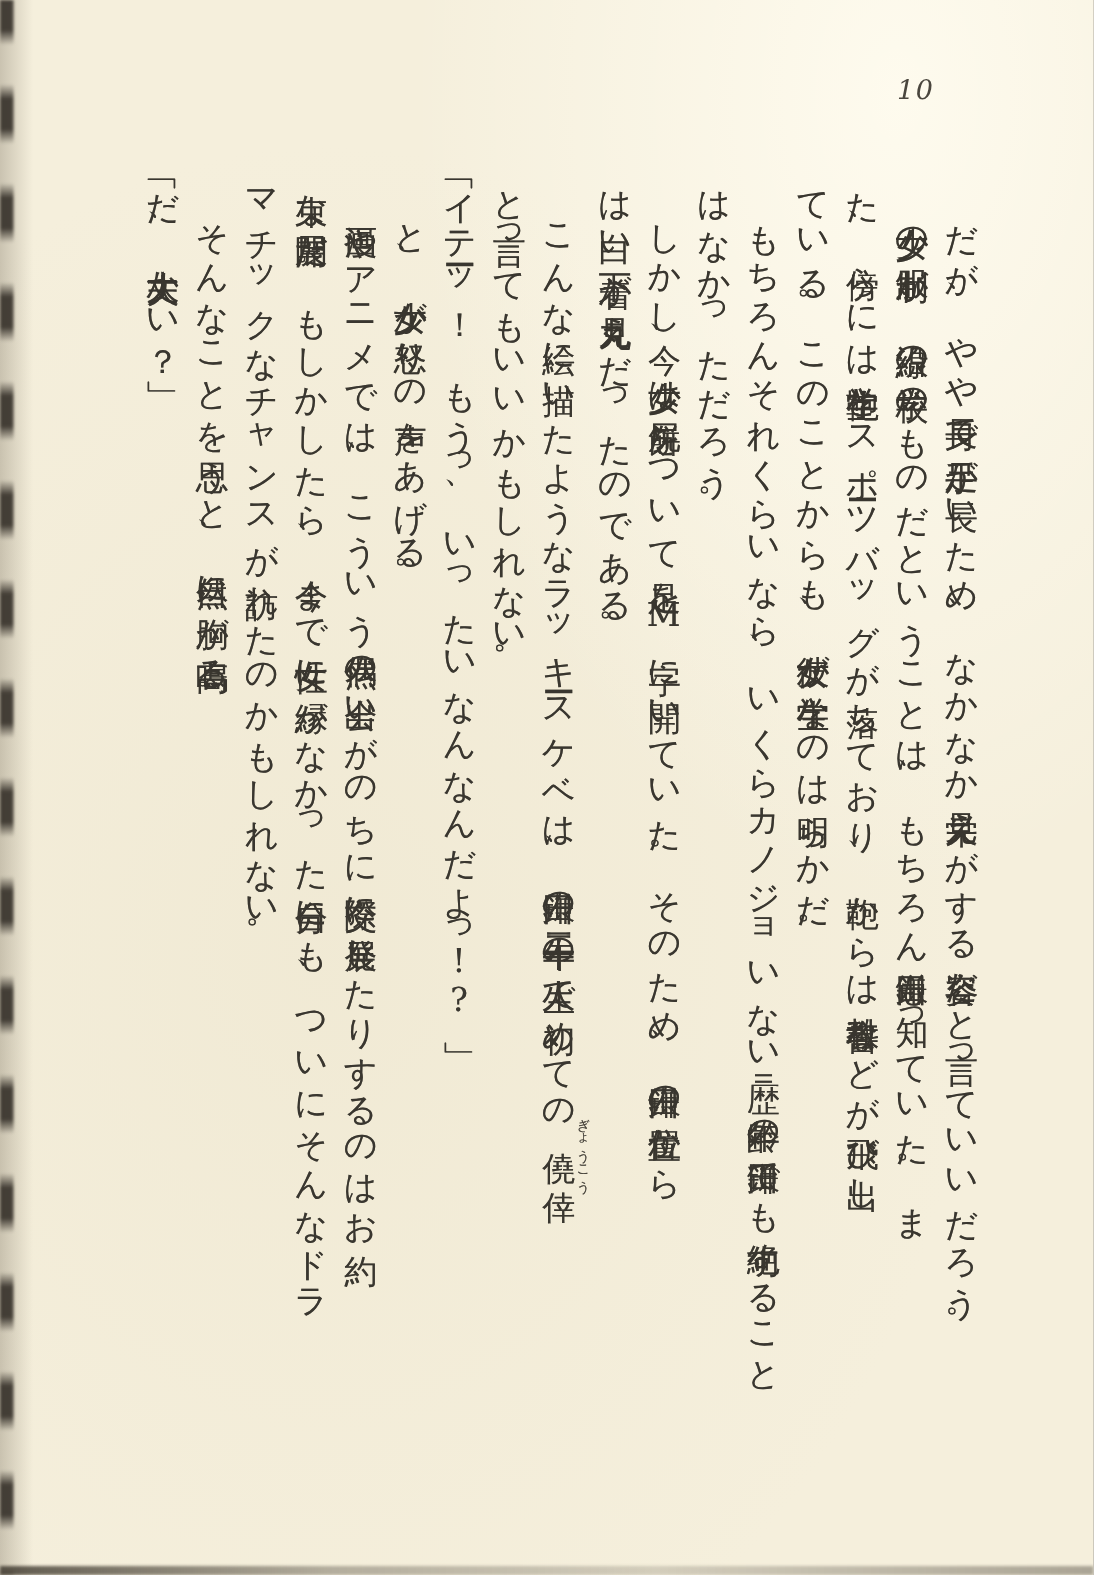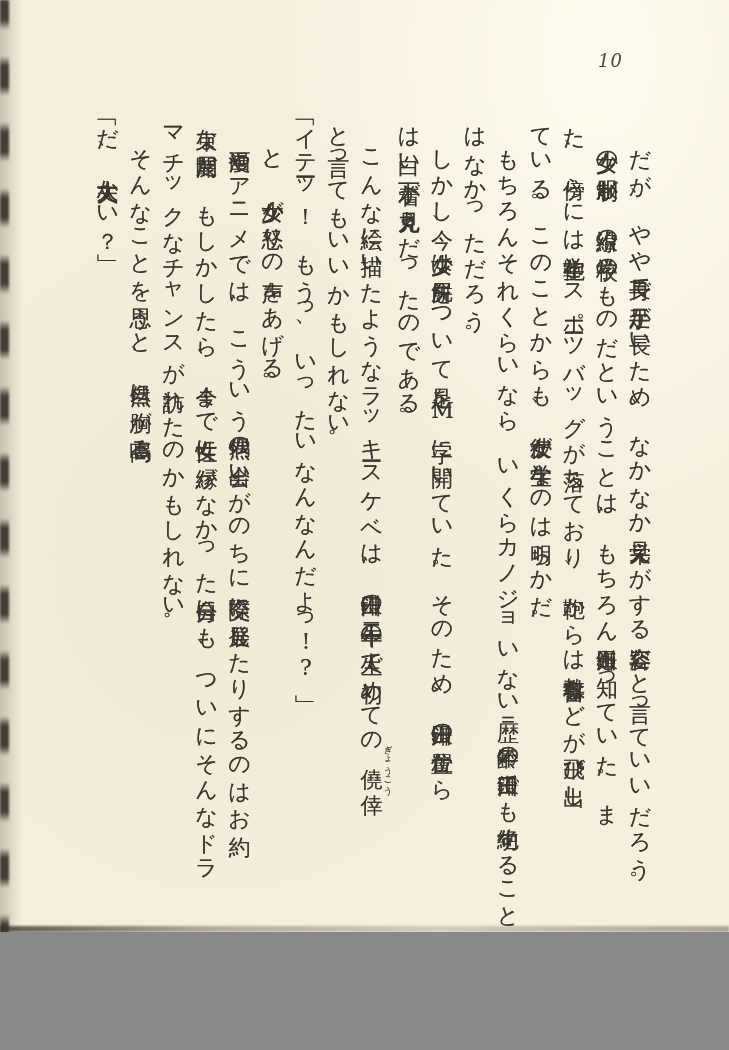--- a/index.html
+++ b/index.html
@@ -3,21 +3,21 @@
 <meta charset="utf-8">
 <style>
   html, body { margin: 0; padding: 0; }
   body {
     width: 729px; height: 1050px;
     font-family: "DejaVu Serif", "Liberation Serif", serif;
     background: #888;
   }
   .page {
     position: relative;
-    width: 729px; height: 932px;
+    width: 729px; height: 1050px;
     overflow: hidden;
     background:
       radial-gradient(ellipse at 82% 6%, rgba(255,252,240,0.9) 0%, rgba(255,252,240,0) 38%),
       radial-gradient(ellipse at 30% 60%, rgba(232,224,198,0.35) 0%, rgba(232,224,198,0) 60%),
       #f5efdc;
   }
   
   .edge-marks {
     position: absolute; left: 0; top: 0;
     width: 9px; height: 1050px;

